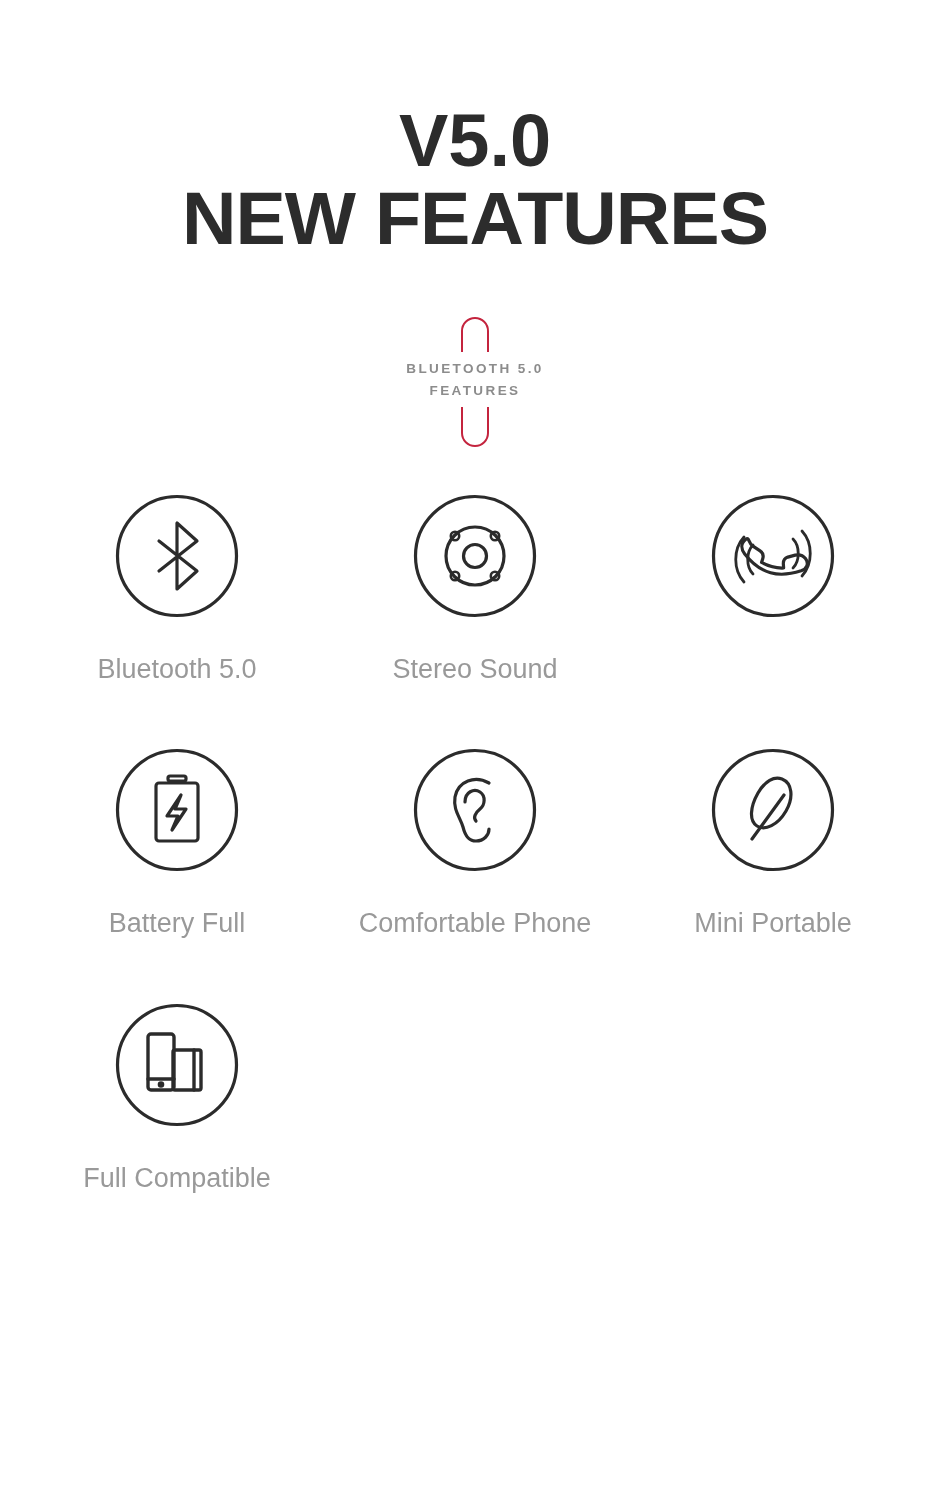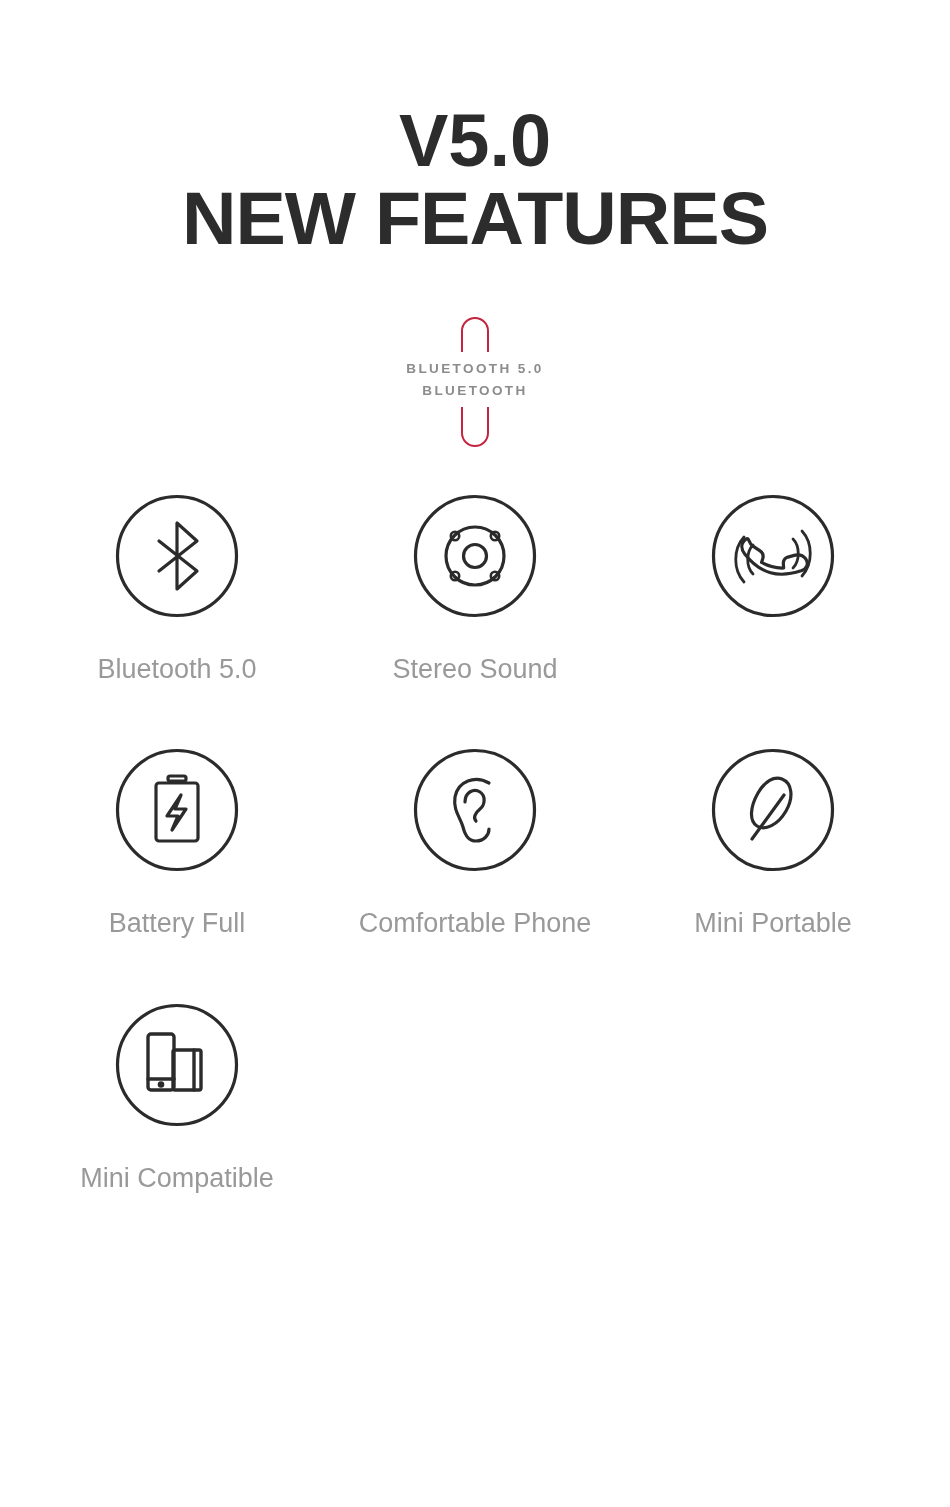--- a/index.html
+++ b/index.html
@@ -123,21 +123,21 @@
 
   <div class="header">
     <div class="title-line-1">V5.0</div>
     <div class="title-line-2">NEW FEATURES</div>
   </div>
 
   <div class="badge">
     <div class="badge-pill"></div>
     <div class="badge-text">
       <div class="l1">BLUETOOTH 5.0</div>
-      <div class="l2">BLUETOOTH</div>
+      <div class="l2">FEATURES</div>
     </div>
   </div>
 
   <div class="grid">
 
     <div class="cell">
       <div class="icon-wrap">
         <svg viewBox="0 0 126 126" fill="none" stroke="#2b2b2b" stroke-width="3.2" stroke-linecap="round" stroke-linejoin="round">
           <circle cx="63" cy="63" r="59.5"></circle>
           <path d="M63 30 L63 96 L83 78 L45 48 M45 78 L83 48 L63 30"></path>
@@ -221,17 +221,17 @@
       <div class="icon-wrap">
         <svg viewBox="0 0 126 126" fill="none" stroke="#2b2b2b" stroke-width="3.4" stroke-linecap="round" stroke-linejoin="round">
           <circle cx="63" cy="63" r="59.5" stroke-width="3.2"></circle>
           <rect x="59" y="48" width="28" height="40" rx="2"></rect>
           <path d="M80 48 L80 88"></path>
           <rect x="34" y="32" width="26" height="56" rx="3"></rect>
           <path d="M34 77 L60 77"></path>
           <circle cx="47" cy="82.5" r="1.6" fill="#2b2b2b"></circle>
         </svg>
       </div>
-      <div class="cell-label">Mini Compatible</div>
+      <div class="cell-label">Full Compatible</div>
     </div>
 
   </div>
 </div>
 
 </body></html>

